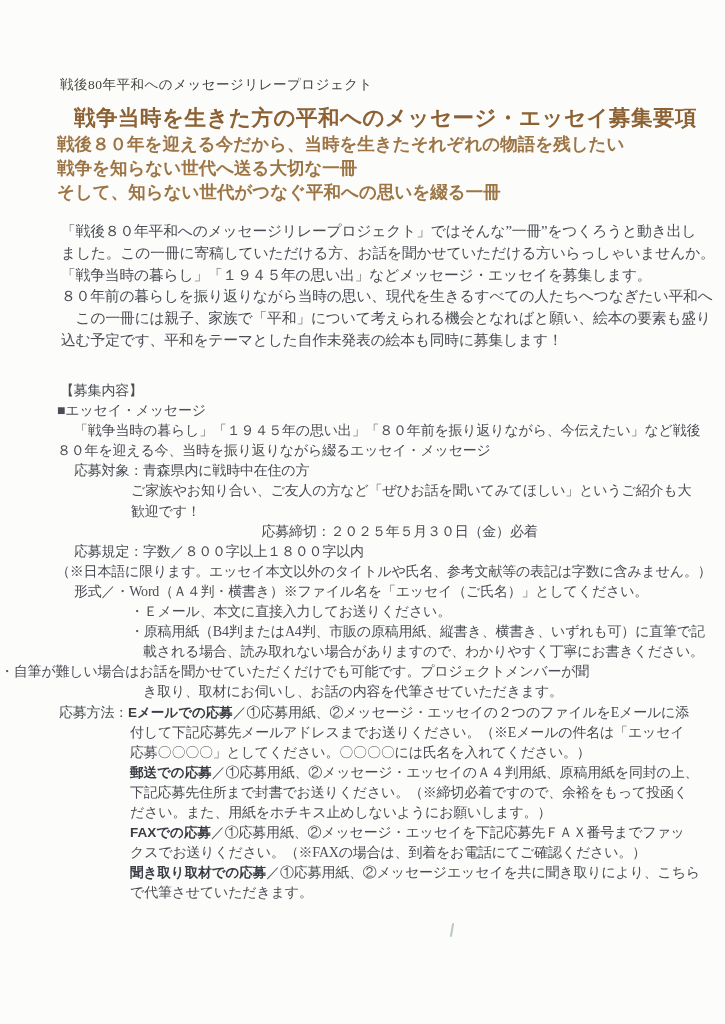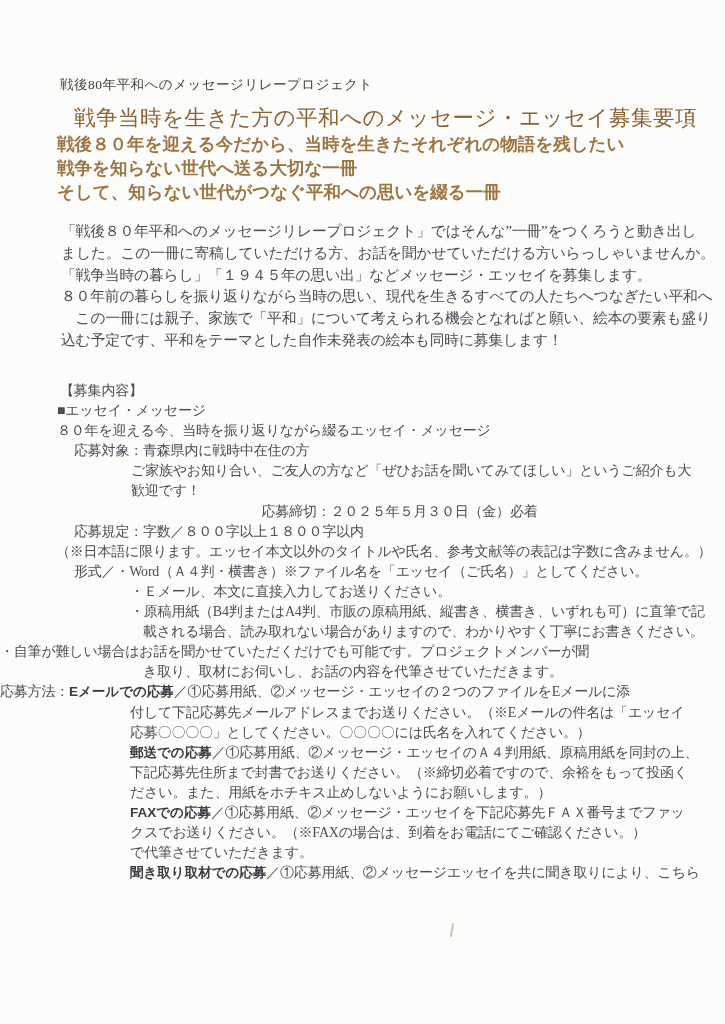--- a/index.html
+++ b/index.html
@@ -16,21 +16,21 @@
   .header { position: absolute; top: 76px; left: 0; width: 100%; }
   .proj-label {
     margin-left: 60px;
     font-size: 13.5px;
     letter-spacing: 0.5px;
     color: #45433e;
   }
   .title {
     margin: 9px 0 0 74px;
     font-size: 21.5px;
-    font-weight: 400;
+    font-weight: 700;
     letter-spacing: 0.5px;
     color: #8c6134;
     font-family: "Liberation Sans", "DejaVu Sans", sans-serif;
     white-space: nowrap;
   }
   .tagline {
     margin-left: 57px;
     font-size: 17.5px;
     line-height: 24px;
     font-weight: 700;
@@ -94,39 +94,40 @@
       <div class="tline" style="padding-left: 57px;"><span>ました。この一冊に寄稿していただける方、お話を聞かせていただける方いらっしゃいませんか。</span></div>
       <div class="tline" style="padding-left: 57px;"><span>「戦争当時の暮らし」「１９４５年の思い出」などメッセージ・エッセイを募集します。</span></div>
       <div class="tline" style="padding-left: 57px;"><span>８０年前の暮らしを振り返りながら当時の思い、現代を生きるすべての人たちへつなぎたい平和へ</span></div>
       <div class="tline" style="padding-left: 57px;"><span>　この一冊には親子、家族で「平和」について考えられる機会となればと願い、絵本の要素も盛り</span></div>
       <div class="tline" style="padding-left: 57px;"><span>込む予定です、平和をテーマとした自作未発表の絵本も同時に募集します！</span></div>
     </div>
 
   <div class="recruit">
       <div class="tline" style="padding-left: 60px;"><span>【募集内容】</span></div>
       <div class="tline" style="padding-left: 57px;"><span>■エッセイ・メッセージ</span></div>
+      <div class="tline" style="padding-left: 74px;"><span>「戦争当時の暮らし」「１９４５年の思い出」「８０年前を振り返りながら、今伝えたい」など戦後</span></div>
       <div class="tline" style="padding-left: 57px;"><span>８０年を迎える今、当時を振り返りながら綴るエッセイ・メッセージ</span></div>
       <div class="tline" style="padding-left: 74px;"><span>応募対象：青森県内に戦時中在住の方</span></div>
       <div class="tline" style="padding-left: 131px;"><span>ご家族やお知り合い、ご友人の方など「ぜひお話を聞いてみてほしい」というご紹介も大</span></div>
       <div class="tline" style="padding-left: 131px;"><span>歓迎です！</span></div>
       <div class="tline" style="padding-left: 74px; text-align: center;"><span>応募締切：２０２５年５月３０日（金）必着</span></div>
       <div class="tline" style="padding-left: 74px;"><span>応募規定：字数／８００字以上１８００字以内</span></div>
       <div class="tline" style="padding-left: 56px;"><span>（※日本語に限ります。エッセイ本文以外のタイトルや氏名、参考文献等の表記は字数に含みません。）</span></div>
       <div class="tline" style="padding-left: 74px;"><span>形式／・Word（Ａ４判・横書き）※ファイル名を「エッセイ（ご氏名）」としてください。</span></div>
       <div class="tline" style="padding-left: 130px;"><span>・Ｅメール、本文に直接入力してお送りください。</span></div>
       <div class="tline" style="padding-left: 130px;"><span>・原稿用紙（B4判またはA4判、市販の原稿用紙、縦書き、横書き、いずれも可）に直筆で記</span></div>
       <div class="tline" style="padding-left: 143px;"><span>載される場合、読み取れない場合がありますので、わかりやすく丁寧にお書きください。</span></div>
       <div class="tline" style=""><span>・自筆が難しい場合はお話を聞かせていただくだけでも可能です。プロジェクトメンバーが聞</span></div>
       <div class="tline" style="padding-left: 143px;"><span>き取り、取材にお伺いし、お話の内容を代筆させていただきます。</span></div>
-      <div class="tline" style=""><span>応募方法：</span><span class="bseg">Eメールでの応募</span><span>／①応募用紙、②メッセージ・エッセイの２つのファイルをEメールに添</span></div>
+      <div class="tline" style="padding-left: 59px;"><span>応募方法：</span><span class="bseg">Eメールでの応募</span><span>／①応募用紙、②メッセージ・エッセイの２つのファイルをEメールに添</span></div>
       <div class="tline" style="padding-left: 130px;"><span>付して下記応募先メールアドレスまでお送りください。（※Eメールの件名は「エッセイ</span></div>
       <div class="tline" style="padding-left: 130px;"><span>応募〇〇〇〇」としてください。〇〇〇〇には氏名を入れてください。）</span></div>
       <div class="tline" style="padding-left: 130px;"><span class="bseg">郵送での応募</span><span>／①応募用紙、②メッセージ・エッセイのＡ４判用紙、原稿用紙を同封の上、</span></div>
       <div class="tline" style="padding-left: 130px;"><span>下記応募先住所まで封書でお送りください。（※締切必着ですので、余裕をもって投函く</span></div>
       <div class="tline" style="padding-left: 130px;"><span>ださい。また、用紙をホチキス止めしないようにお願いします。）</span></div>
       <div class="tline" style="padding-left: 130px;"><span class="bseg">FAXでの応募</span><span>／①応募用紙、②メッセージ・エッセイを下記応募先ＦＡＸ番号までファッ</span></div>
       <div class="tline" style="padding-left: 130px;"><span>クスでお送りください。（※FAXの場合は、到着をお電話にてご確認ください。）</span></div>
+      <div class="tline" style="padding-left: 130px;"><span class="bseg">聞き取り取材での応募</span><span>／①応募用紙、②メッセージエッセイを共に聞き取りにより、こちら</span></div>
       <div class="tline" style="padding-left: 130px;"><span>で代筆させていただきます。</span></div>
-      <div class="tline" style="padding-left: 130px;"><span class="bseg">聞き取り取材での応募</span><span>／①応募用紙、②メッセージエッセイを共に聞き取りにより、こちら</span></div>
     </div>
 
   <div class="pen-mark"></div>
 </div>
 
 </body></html>

